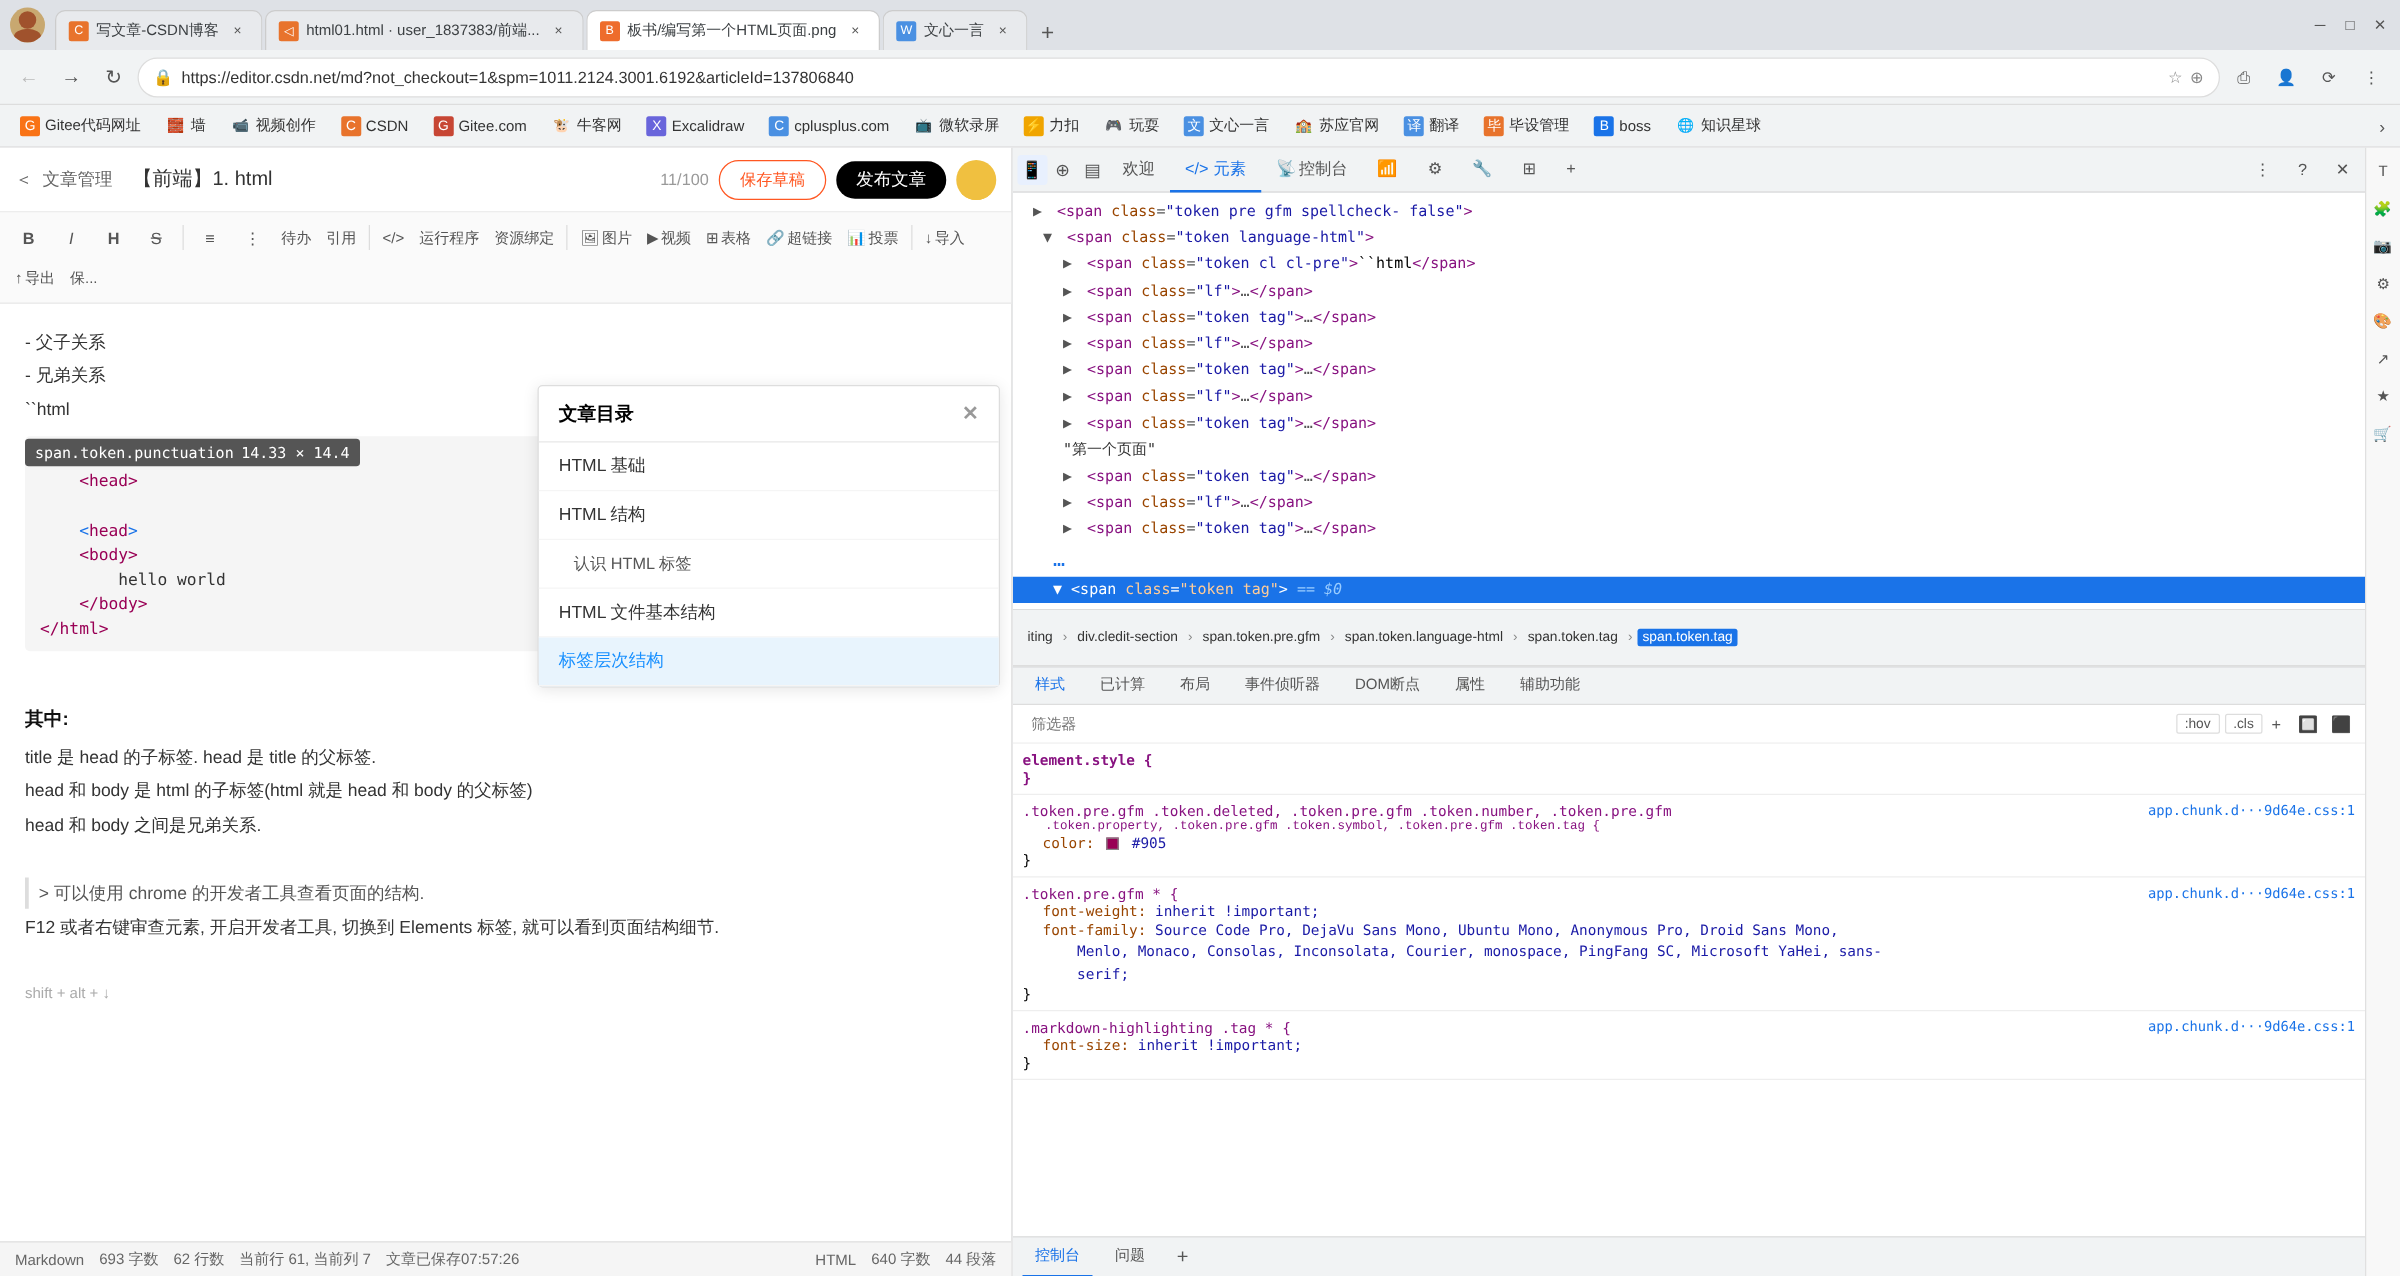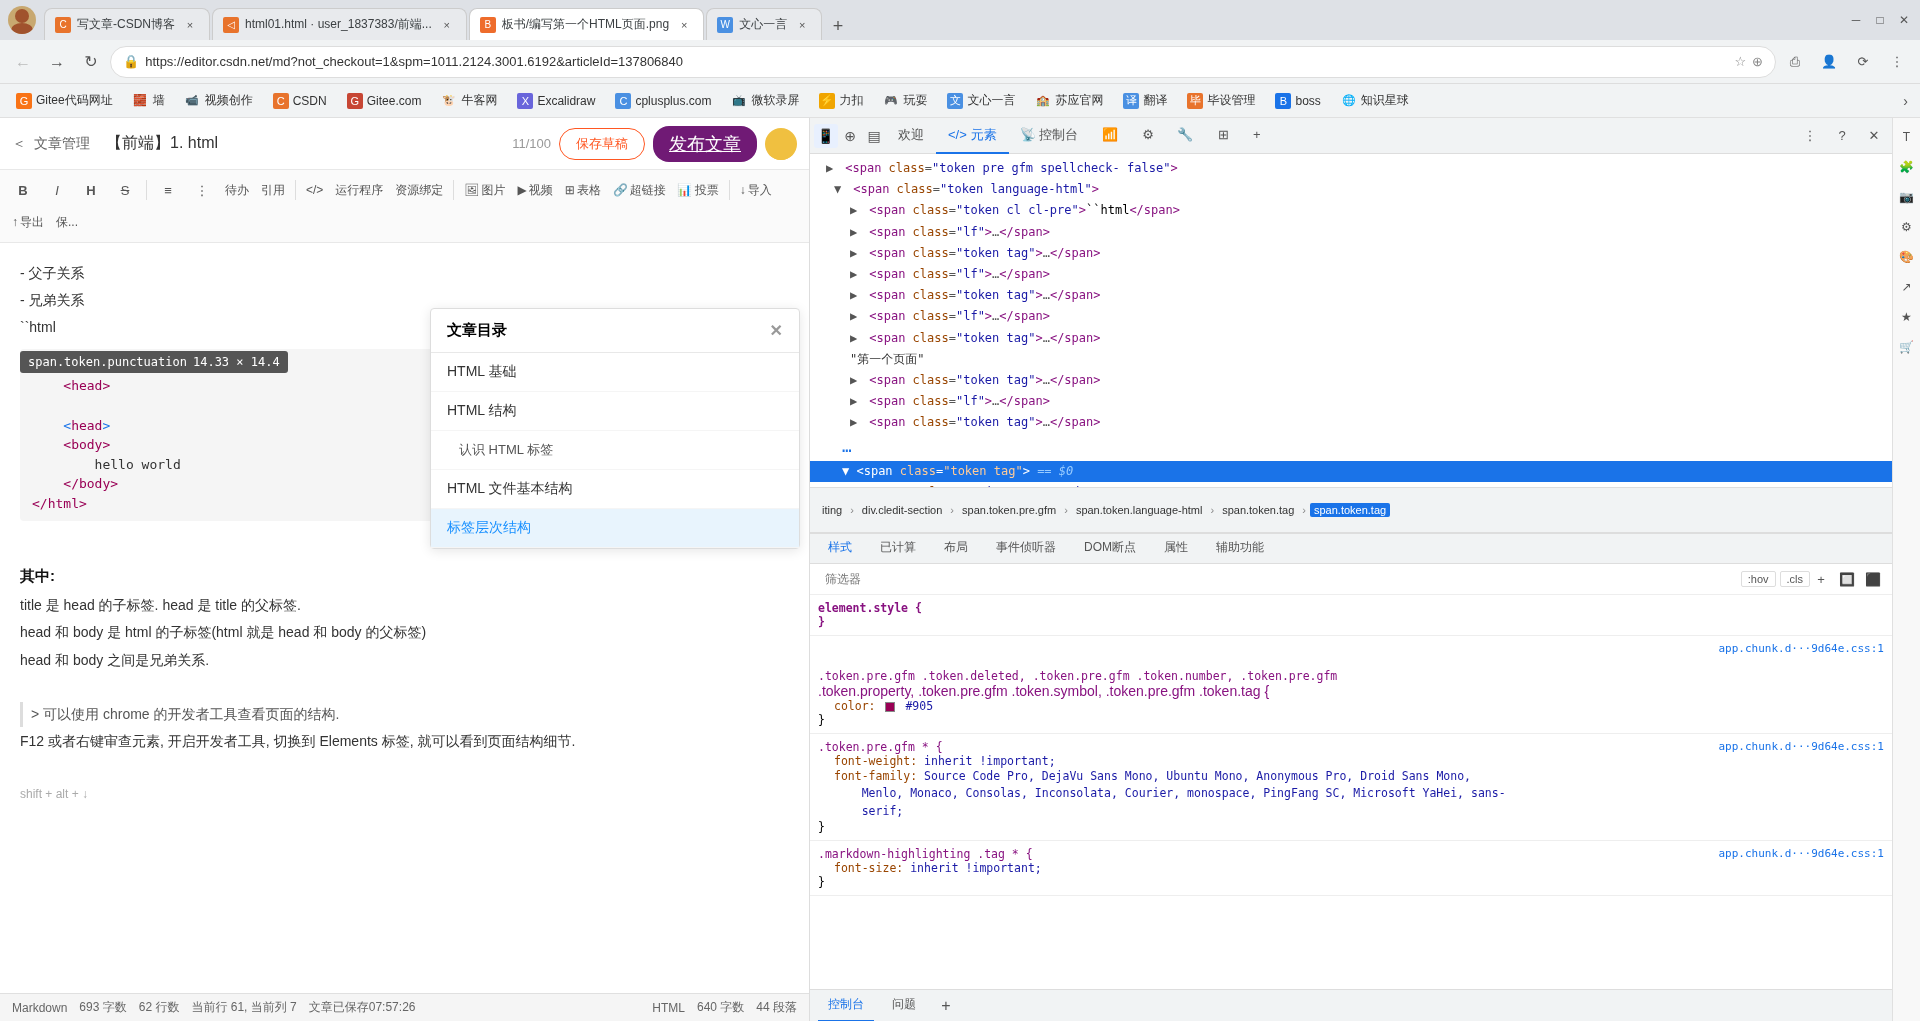--- a/index.html
+++ b/index.html
@@ -41,21 +41,21 @@
     
     .editor-panel { width: 810px; flex-shrink: 0; display: flex; flex-direction: column; background: #fff; border-right: 1px solid #ddd; }
 
     
     .editor-header { display: flex; align-items: center; padding: 0 12px; height: 52px; border-bottom: 1px solid #e8e8e8; gap: 8px; }
     .back-btn { font-size: 14px; color: #666; cursor: pointer; }
     .article-mgmt { font-size: 14px; color: #666; cursor: pointer; }
     .editor-title-input { flex: 1; border: none; outline: none; font-size: 16px; color: #333; padding: 4px 8px; }
     .word-count { color: #999; font-size: 13px; }
     .save-draft-btn { padding: 6px 16px; border: 1px solid #ff5722; border-radius: 16px; background: transparent; color: #ff5722; cursor: pointer; font-size: 13px; }
-    .publish-btn { padding: 6px 16px; border-radius: 16px; background: #701a75; color: #fff; border: none; cursor: pointer; font-size: 18px; text-decoration: underline; }
+    .publish-btn { padding: 6px 16px; border-radius: 16px; background: #000000; color: #fff; border: none; cursor: pointer; font-size: 14px; }
     .avatar-small { width: 32px; height: 32px; border-radius: 50%; background: #f0c040; display: flex; align-items: center; justify-content: center; overflow: hidden; cursor: pointer; }
 
     
     .editor-toolbar { display: flex; align-items: center; padding: 6px 8px; border-bottom: 1px solid #e8e8e8; gap: 4px; flex-wrap: wrap; background: #fafafa; }
     .toolbar-btn { width: 30px; height: 28px; display: flex; align-items: center; justify-content: center; cursor: pointer; border-radius: 3px; font-size: 13px; color: #555; position: relative; }
     .toolbar-btn-text { font-size: 12px; color: #555; padding: 2px 4px; cursor: pointer; border-radius: 3px; display: flex; align-items: center; gap: 2px; white-space: nowrap; height: 28px; }
     .toolbar-sep { width: 1px; height: 20px; background: #ddd; margin: 0 2px; }
 
     
     .editor-content { flex: 1; overflow-y: auto; padding: 16px 20px; font-size: 14px; line-height: 1.8; color: #333; position: relative; }
@@ -519,24 +519,24 @@
 
           <div class="styles-panel">
 
             <div class="css-rule-block">
               <div><span class="css-selector">element.style {</span></div>
               <div><span class="css-selector">}</span></div>
             </div>
 
             <div class="css-rule-block">
               <span class="css-source">app.chunk.d···9d64e.css:1</span>
-              <div style="font-family:monospace;font-size:11.5px;color:#881280;margin-top:27px;">
+              <div style="font-family:monospace;font-size:11.5px;color:#881280;">
                 .token.pre.gfm .token.deleted, .token.pre.gfm .token.number, .token.pre.gfm
               </div>
-              <div style="font-family:Liberation Sans, sans-serif;font-size:14px;color:#881280;">
+              <div style="font-family:Liberation Mono, monospace;font-size:10px;color:#881280;margin-left:18px;">
                 .token.property, .token.pre.gfm .token.symbol, .token.pre.gfm .token.tag {
               </div>
               <div class="css-prop">
                 <span class="css-prop" style="padding-left:0;">color:</span>
                 <span style="display:inline-block;width:10px;height:10px;background:#905;border:1px solid #888;vertical-align:middle;margin:0 3px;"></span>
                 <span class="css-value">#905</span>
               </div>
               <div style="font-family:monospace;font-size:11.5px;">}</div>
             </div>
 

